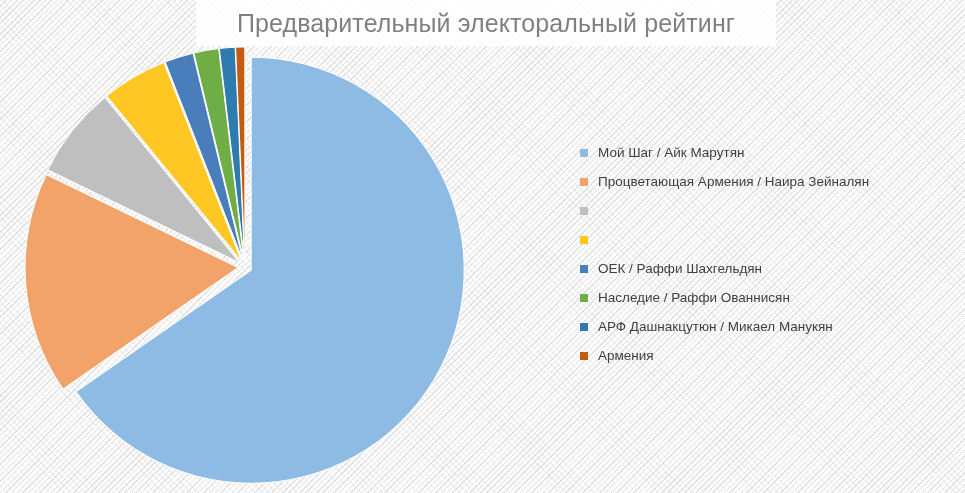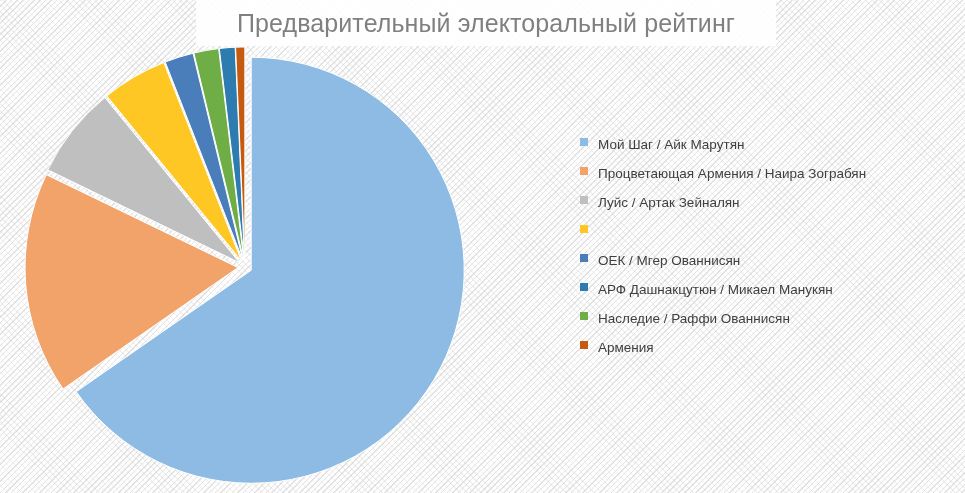--- a/index.html
+++ b/index.html
@@ -32,21 +32,21 @@
     position:absolute;left:196px;top:0;width:580px;height:46px;
     display:flex;align-items:center;justify-content:center;
     font-size:25px;color:#808080;letter-spacing:0.1px;white-space:nowrap;
   }
   #pie-wrap{position:absolute;left:0px;top:30px;width:500px;height:463px;}
   #pie-svg{display:block;}
   #legend{
     position:absolute;left:556px;top:138px;width:400px;
   }
   .legend-item{
-    display:flex;height:29px;padding-left:24px;
+    display:flex;align-items:center;height:29px;padding-left:24px;
   }
   .legend-swatch{
     width:8px;height:8px;flex:0 0 auto;margin-right:10px;
   }
   .legend-label{
     font-size:13.5px;color:#3f3f3f;white-space:nowrap;line-height:1;
   }
 </style>
 </head>
 <body>
@@ -69,38 +69,37 @@
     </svg>
 </div>
 
 <div id="legend">
     <div class="legend-item">
       <span class="legend-swatch" style="background: rgb(141, 187, 228);"></span>
       <span class="legend-label">Мой Шаг / Айк Марутян</span>
     </div>
     <div class="legend-item">
       <span class="legend-swatch" style="background: rgb(242, 163, 106);"></span>
-      <span class="legend-label">Процветающая Армения / Наира Зограбян</span>
+      <span class="legend-label">Процветающая Армения / Наира Зейналян</span>
     </div>
     <div class="legend-item">
       <span class="legend-swatch" style="background: rgb(191, 191, 191);"></span>
-      <span class="legend-label">Луйс / Артак Зейналян</span>
     </div>
     <div class="legend-item">
       <span class="legend-swatch" style="background: rgb(255, 199, 35);"></span>
     </div>
     <div class="legend-item">
       <span class="legend-swatch" style="background: rgb(74, 126, 187);"></span>
-      <span class="legend-label">ОЕК / Мгер Ованнисян</span>
+      <span class="legend-label">ОЕК / Раффи Шахгельдян</span>
+    </div>
+    <div class="legend-item">
+      <span class="legend-swatch" style="background: rgb(111, 174, 70);"></span>
+      <span class="legend-label">Наследие / Раффи Ованнисян</span>
     </div>
     <div class="legend-item">
       <span class="legend-swatch" style="background: rgb(46, 124, 175);"></span>
       <span class="legend-label">АРФ Дашнакцутюн / Микаел Манукян</span>
-    </div>
-    <div class="legend-item">
-      <span class="legend-swatch" style="background: rgb(111, 174, 70);"></span>
-      <span class="legend-label">Наследие / Раффи Ованнисян</span>
     </div>
     <div class="legend-item">
       <span class="legend-swatch" style="background: rgb(197, 90, 17);"></span>
       <span class="legend-label">Армения</span>
     </div>
   </div>
 
 </body></html>

